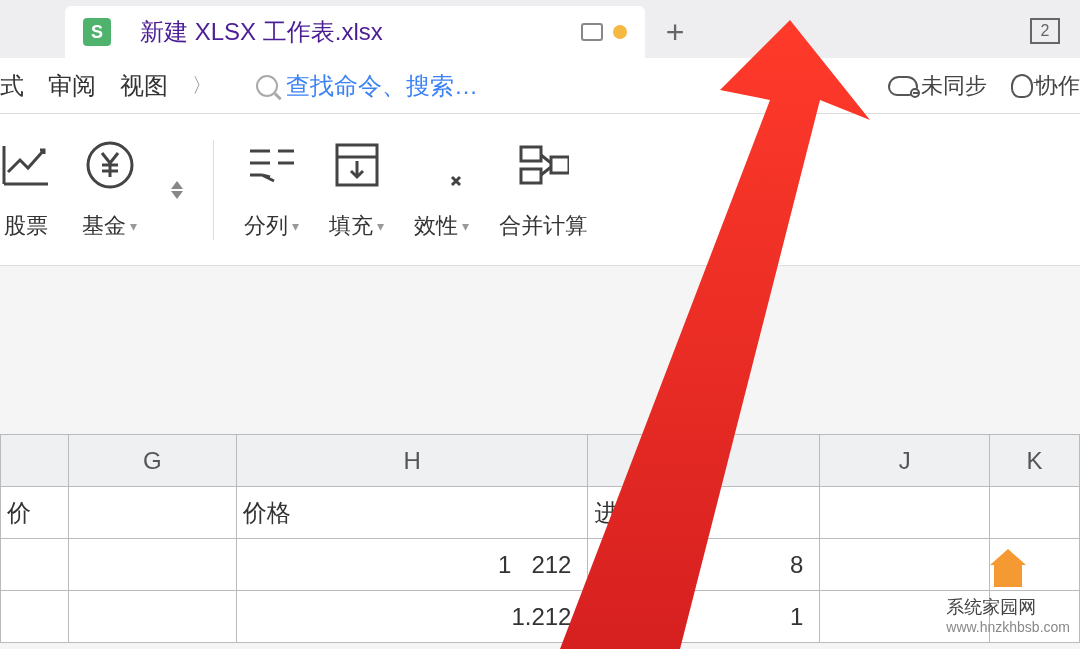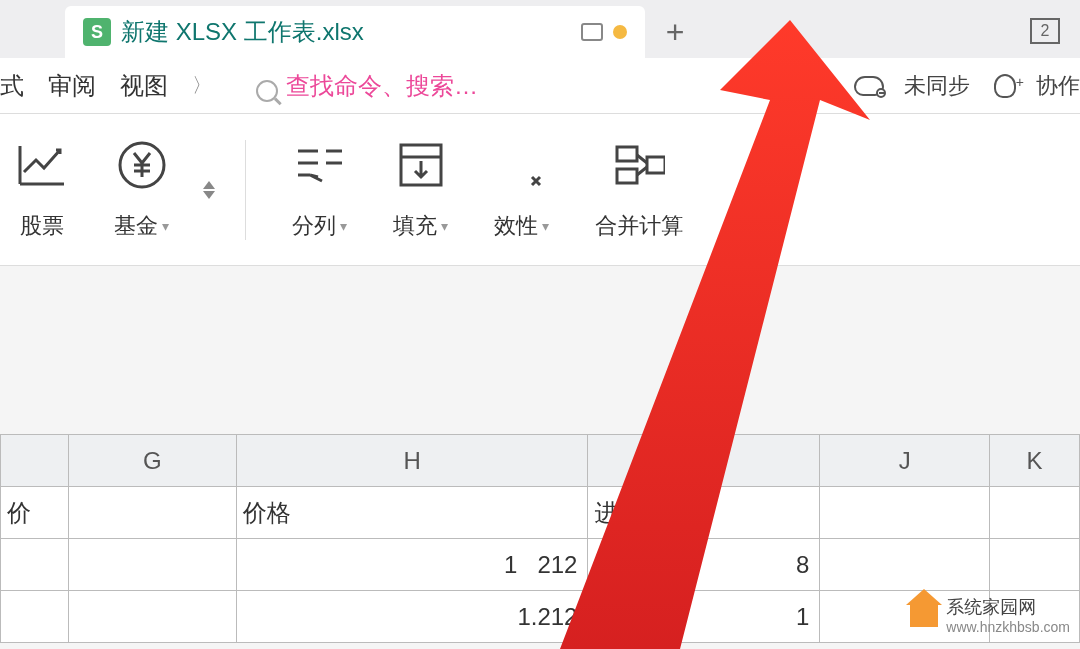--- a/index.html
+++ b/index.html
@@ -37,22 +37,23 @@
       border-radius: 4px;
       display: flex;
       align-items: center;
       justify-content: center;
       color: #fff;
       font-weight: bold;
       font-size: 18px;
     }
     .tab-title {
       font-size: 24px;
-      color: #0f766e;
+      color: #4c1d95;
       flex: 1;
+      margin-left: 19px;
     }
     .tab-monitor {
       width: 22px; height: 18px;
       border: 2.5px solid #888;
       border-radius: 3px;
     }
     .tab-dot {
       width: 14px; height: 14px;
       background: #f5b942;
       border-radius: 50%;
@@ -97,22 +98,22 @@
       padding: 6px 20px;
       border-radius: 18px;
       margin-left: 60px;
     }
     .menu-chevron {
       color: #888;
       font-size: 20px;
     }
     .search-box {
       display: flex;
-      align-items: flex-end;
-      color: #ec4899;
+      align-items: center;
+      color: #3b82f6;
       gap: 8px;
       margin-left: 20px;
     }
     .search-icon {
       width: 22px; height: 22px;
       border: 2.5px solid #aaa;
       border-radius: 50%;
       position: relative;
     }
     .search-icon::after {
@@ -120,21 +121,21 @@
       position: absolute;
       width: 8px; height: 2.5px;
       background: #aaa;
       bottom: -3px; right: -6px;
       transform: rotate(45deg);
     }
     .spacer { flex: 1; }
     .sync-status, .collab {
       display: flex;
       align-items: center;
-      gap: 20px;
+      gap: 3px;
       color: #444;
       font-size: 22px;
     }
     .cloud-icon {
       width: 30px; height: 20px;
       border: 2.5px solid #555;
       border-radius: 12px 12px 10px 10px;
       position: relative;
     }
     .cloud-minus {
@@ -174,21 +175,20 @@
       padding: 16px 0;
       gap: 30px;
       border-bottom: 1px solid #ddd;
     }
     .ribbon-item {
       display: flex;
       flex-direction: column;
       align-items: center;
       gap: 20px;
       cursor: pointer;
-      margin-left: 16px;
     }
     .ribbon-icon {
       width: 52px; height: 52px;
       display: flex;
       align-items: center;
       justify-content: center;
     }
     .ribbon-label {
       font-size: 22px;
       color: #333;
@@ -235,38 +235,39 @@
       height: 52px;
       text-align: center;
       color: #333;
     }
     .sheet th {
       background: #eef0f2;
       font-weight: normal;
       color: #555;
     }
     .sheet td.left { text-align: left; padding-left: 6px; }
-    .sheet td.right { text-align: right; padding-right: 10px; }
+    .sheet td.right { text-align: right; padding-right: 16px; }
     
     .arrow-overlay {
       position: absolute;
       top: 0; left: 0;
       width: 1080px; height: 649px;
       pointer-events: none;
     }
     
     .watermark {
       position: absolute;
       bottom: 14px;
       right: 10px;
       display: flex;
       align-items: center;
       gap: 8px;
       color: #444;
       font-size: 18px;
+      flex-direction: column;
     }
     .house-icon {
       width: 28px; height: 24px;
       background: #f59933;
       position: relative;
     }
     .house-icon::before {
       content: "";
       position: absolute;
       top: -14px; left: -4px;

